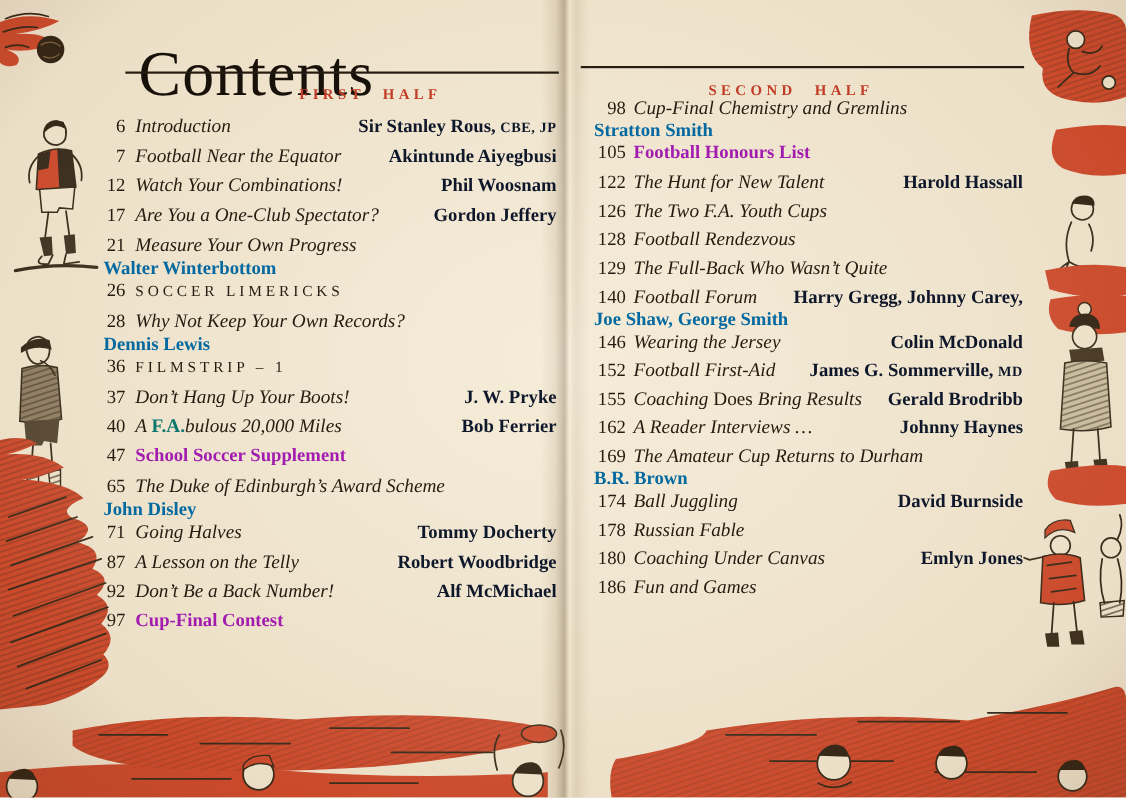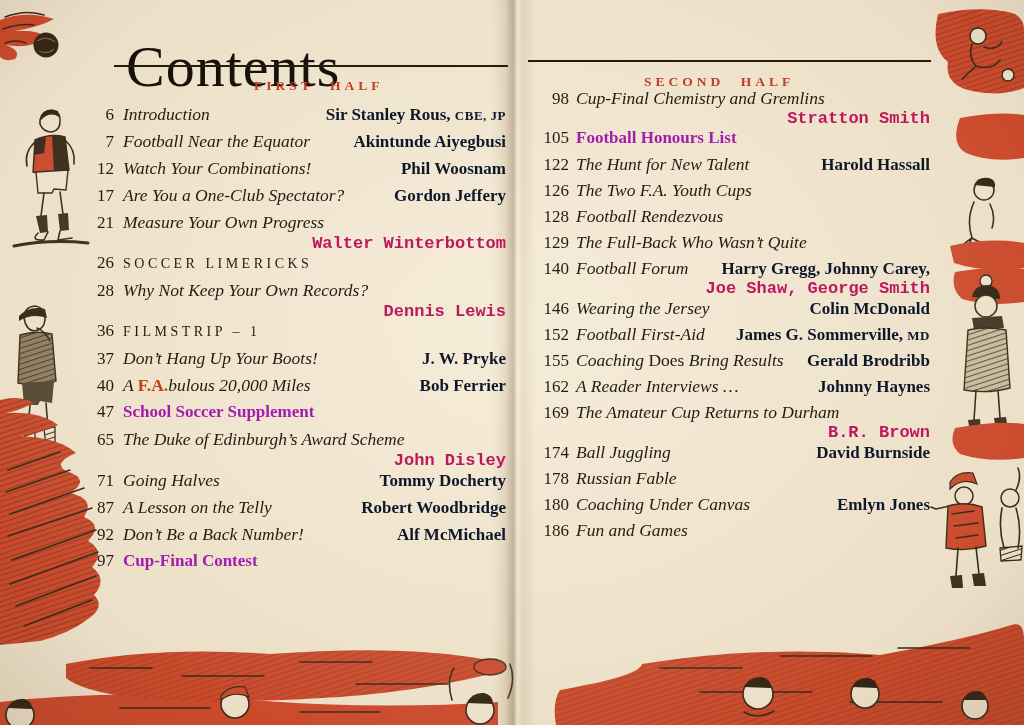--- a/index.html
+++ b/index.html
@@ -15,41 +15,41 @@
     background:linear-gradient(90deg, rgba(90,60,30,0) 0%, rgba(110,80,45,0.14) 30%, rgba(70,45,22,0.34) 48%, rgba(240,230,205,0.35) 58%, rgba(110,80,45,0.12) 72%, rgba(90,60,30,0) 100%);}
   .deco{position:absolute;top:0;left:0;z-index:1;pointer-events:none;}
 
   .page-title{position:absolute;left:126px;top:-6px;z-index:4;
     font-size:58px;letter-spacing:1px;color:#17110a;font-weight:400;}
   .rule{position:absolute;height:2px;background:#241c10;z-index:4;}
   .rule-left{left:114px;top:65px;width:394px;}
   .rule-right{left:528px;top:60px;width:403px;}
   .half-header{position:absolute;z-index:4;font-weight:700;font-size:13.5px;
     letter-spacing:4px;word-spacing:9px;color:#c23c26;}
-  .hdr-first{left:254px;top:78px;}
+  .hdr-first{left:272px;top:78px;}
   .hdr-second{left:644px;top:74px;}
 
   .toc{position:absolute;z-index:4;}
   .toc-left{left:94px;top:104px;width:412px;}
   .toc-right{left:540px;top:88px;width:390px;}
   .row{display:flex;align-items:baseline;min-height:27px;}
   .toc-right .row{min-height:26px;}
   .num{flex:none;width:20px;text-align:right;font-size:17px;color:#241c10;}
   .toc-right .num{width:29px;}
   .title{margin-left:9px;font-style:italic;font-size:17.5px;white-space:nowrap;color:#241c10;text-align:right;}
   .toc-right .title{margin-left:7px;}
   .author{margin-left:auto;padding-left:8px;font-style:normal;font-weight:700;font-size:17px;white-space:nowrap;color:#0f172a;}
   .author .sc{font-size:13px;letter-spacing:0.5px;}
-  .author-line{display:block;text-align:right;font-weight:700;font-size:17px;
-    min-height:19px;margin-top:-5px;color:#be185d;font-family:Liberation Mono, monospace;}
+  .author-line{display:block;font-weight:700;font-size:17px;
+    min-height:19px;margin-top:-5px;color:#0369a1;}
   .caps .title{font-style:normal;font-size:14px;letter-spacing:3.5px;}
   .red-title .title{font-style:normal;font-weight:700;color:#a21caf;font-size:17px;}
   .t-i{font-style:italic;}
   .t-r{font-style:normal;}
-  .t-red{font-style:normal;font-weight:700;color:#c2410c;}
+  .t-red{font-style:normal;font-weight:700;color:#0f766e;}
 
   
   .red{fill:#cd4226;}
   .line{stroke:#2b2012;stroke-width:1.6;fill:none;stroke-linecap:round;stroke-linejoin:round;}
   .thick{stroke-width:3px;}
 </style>
 </head>
 <body>
 
 <svg class="deco" width="1024" height="725" viewBox="0 0 1024 725">

